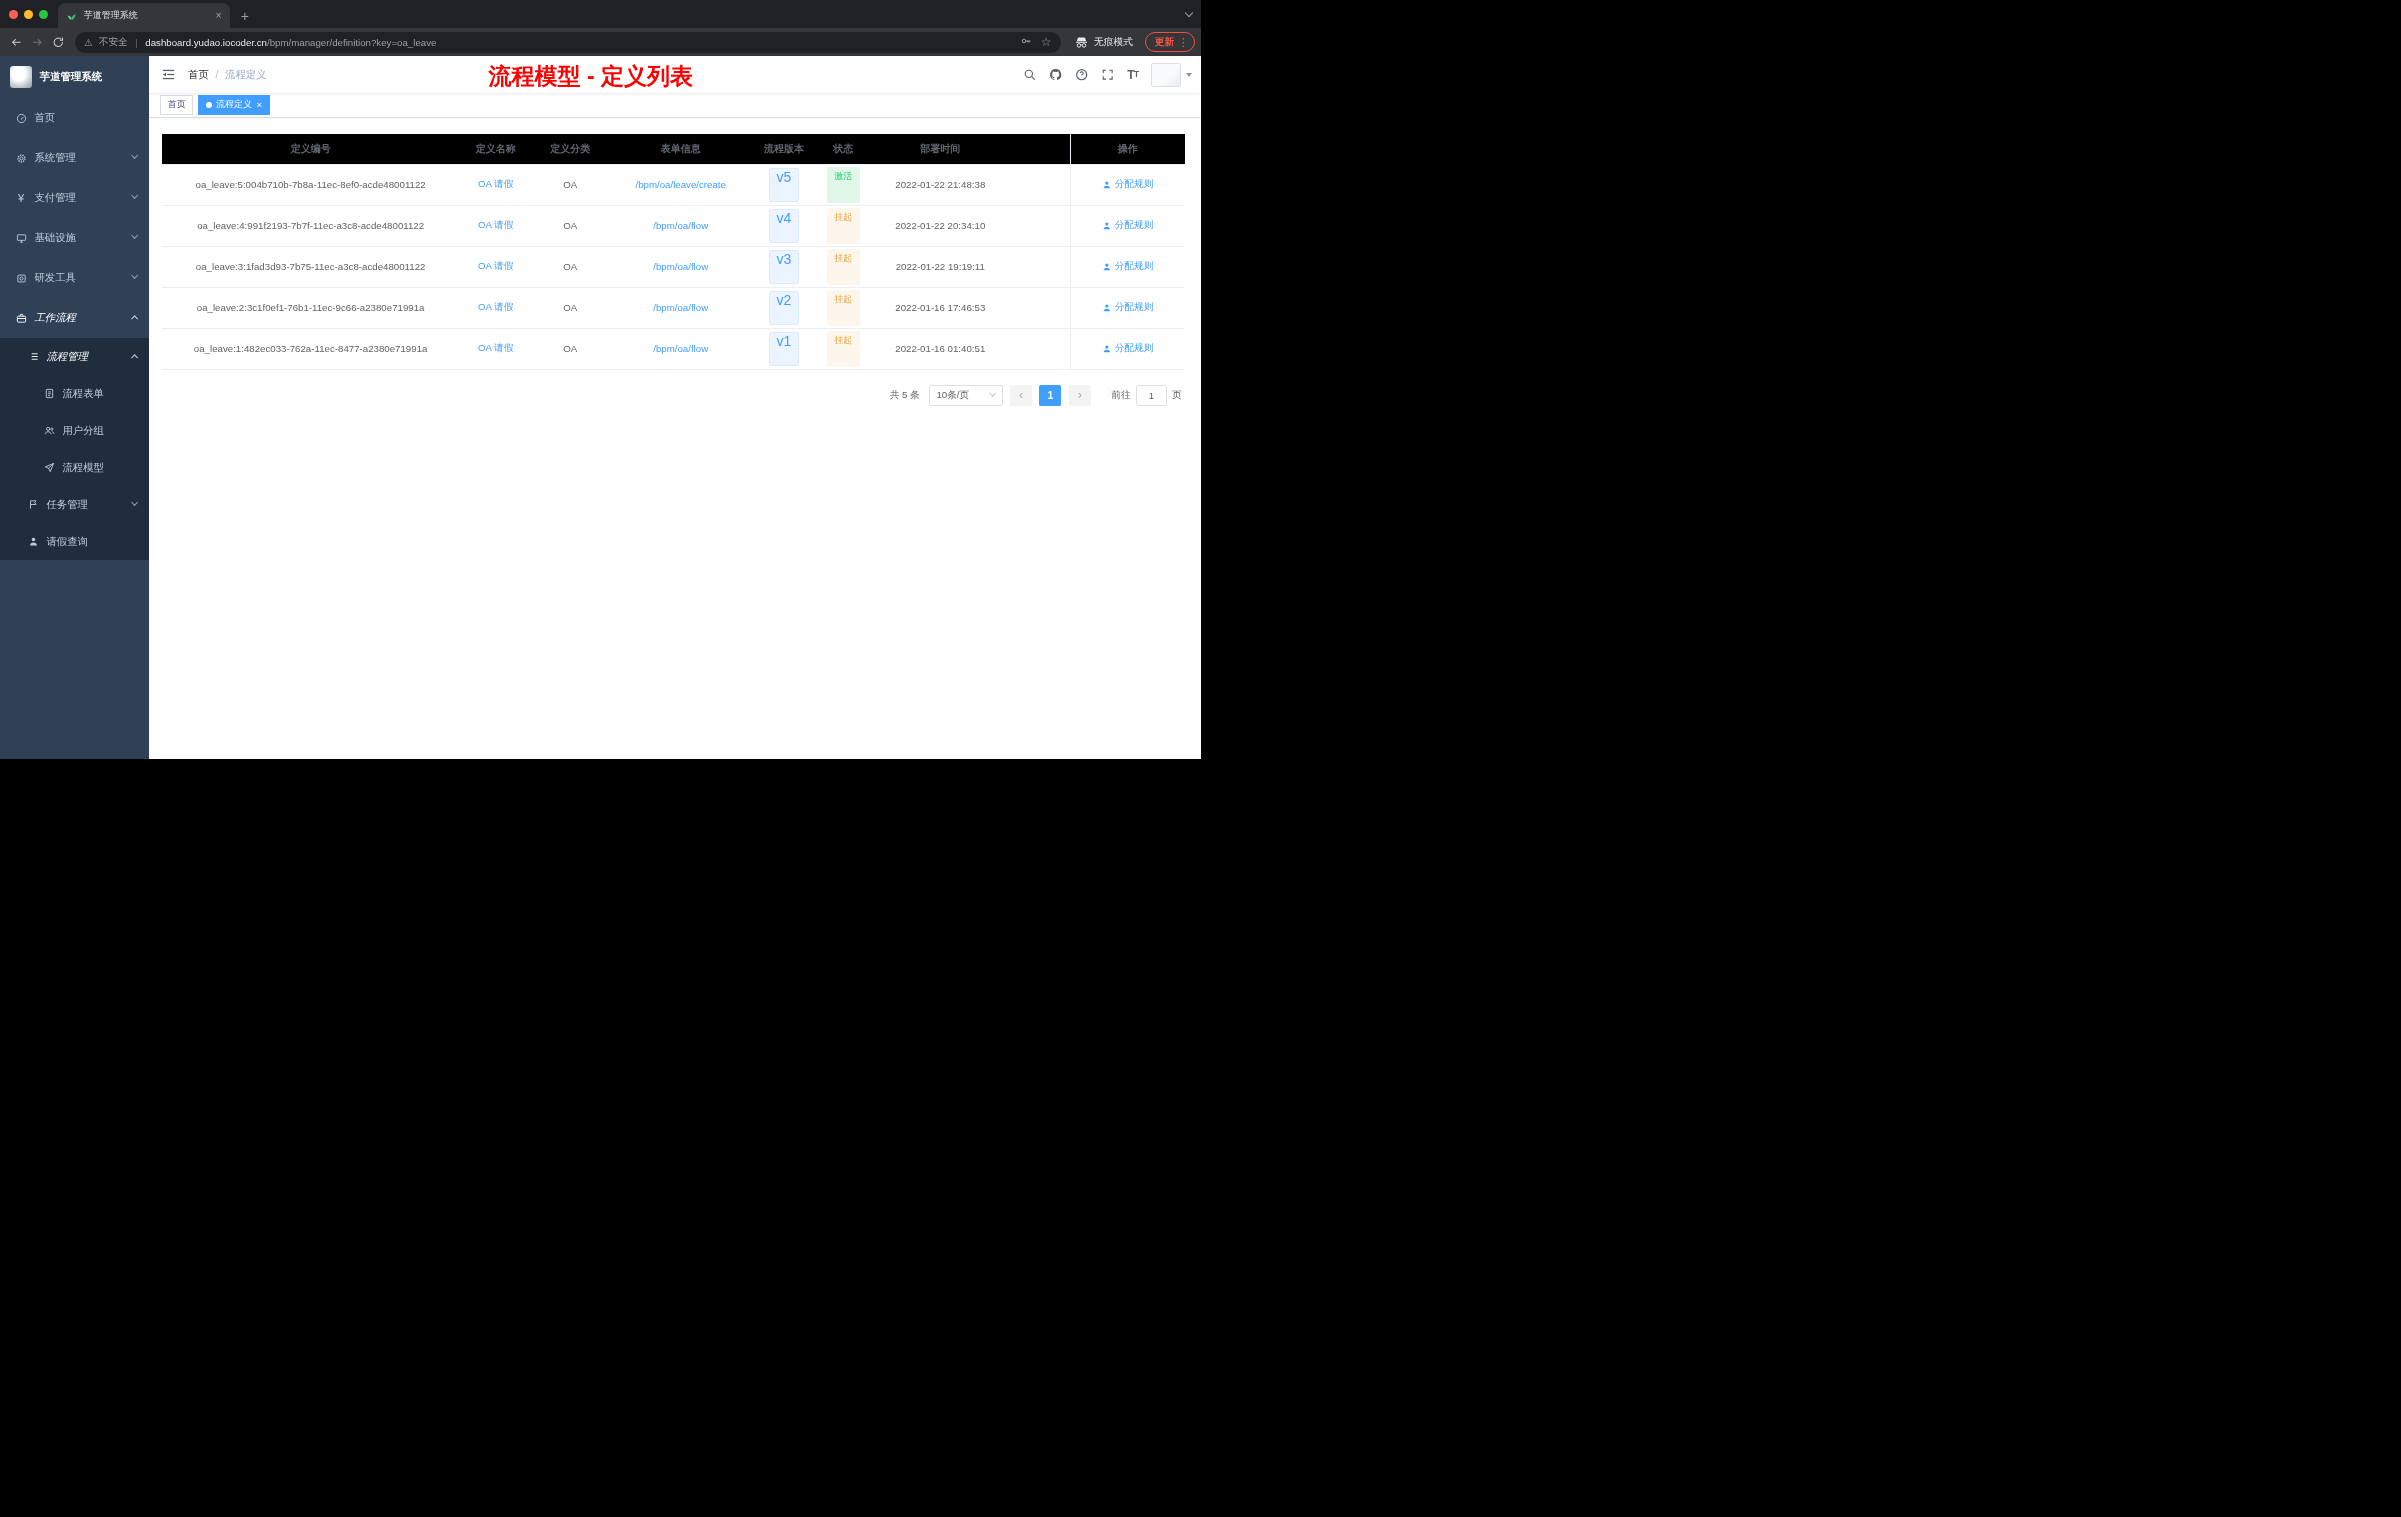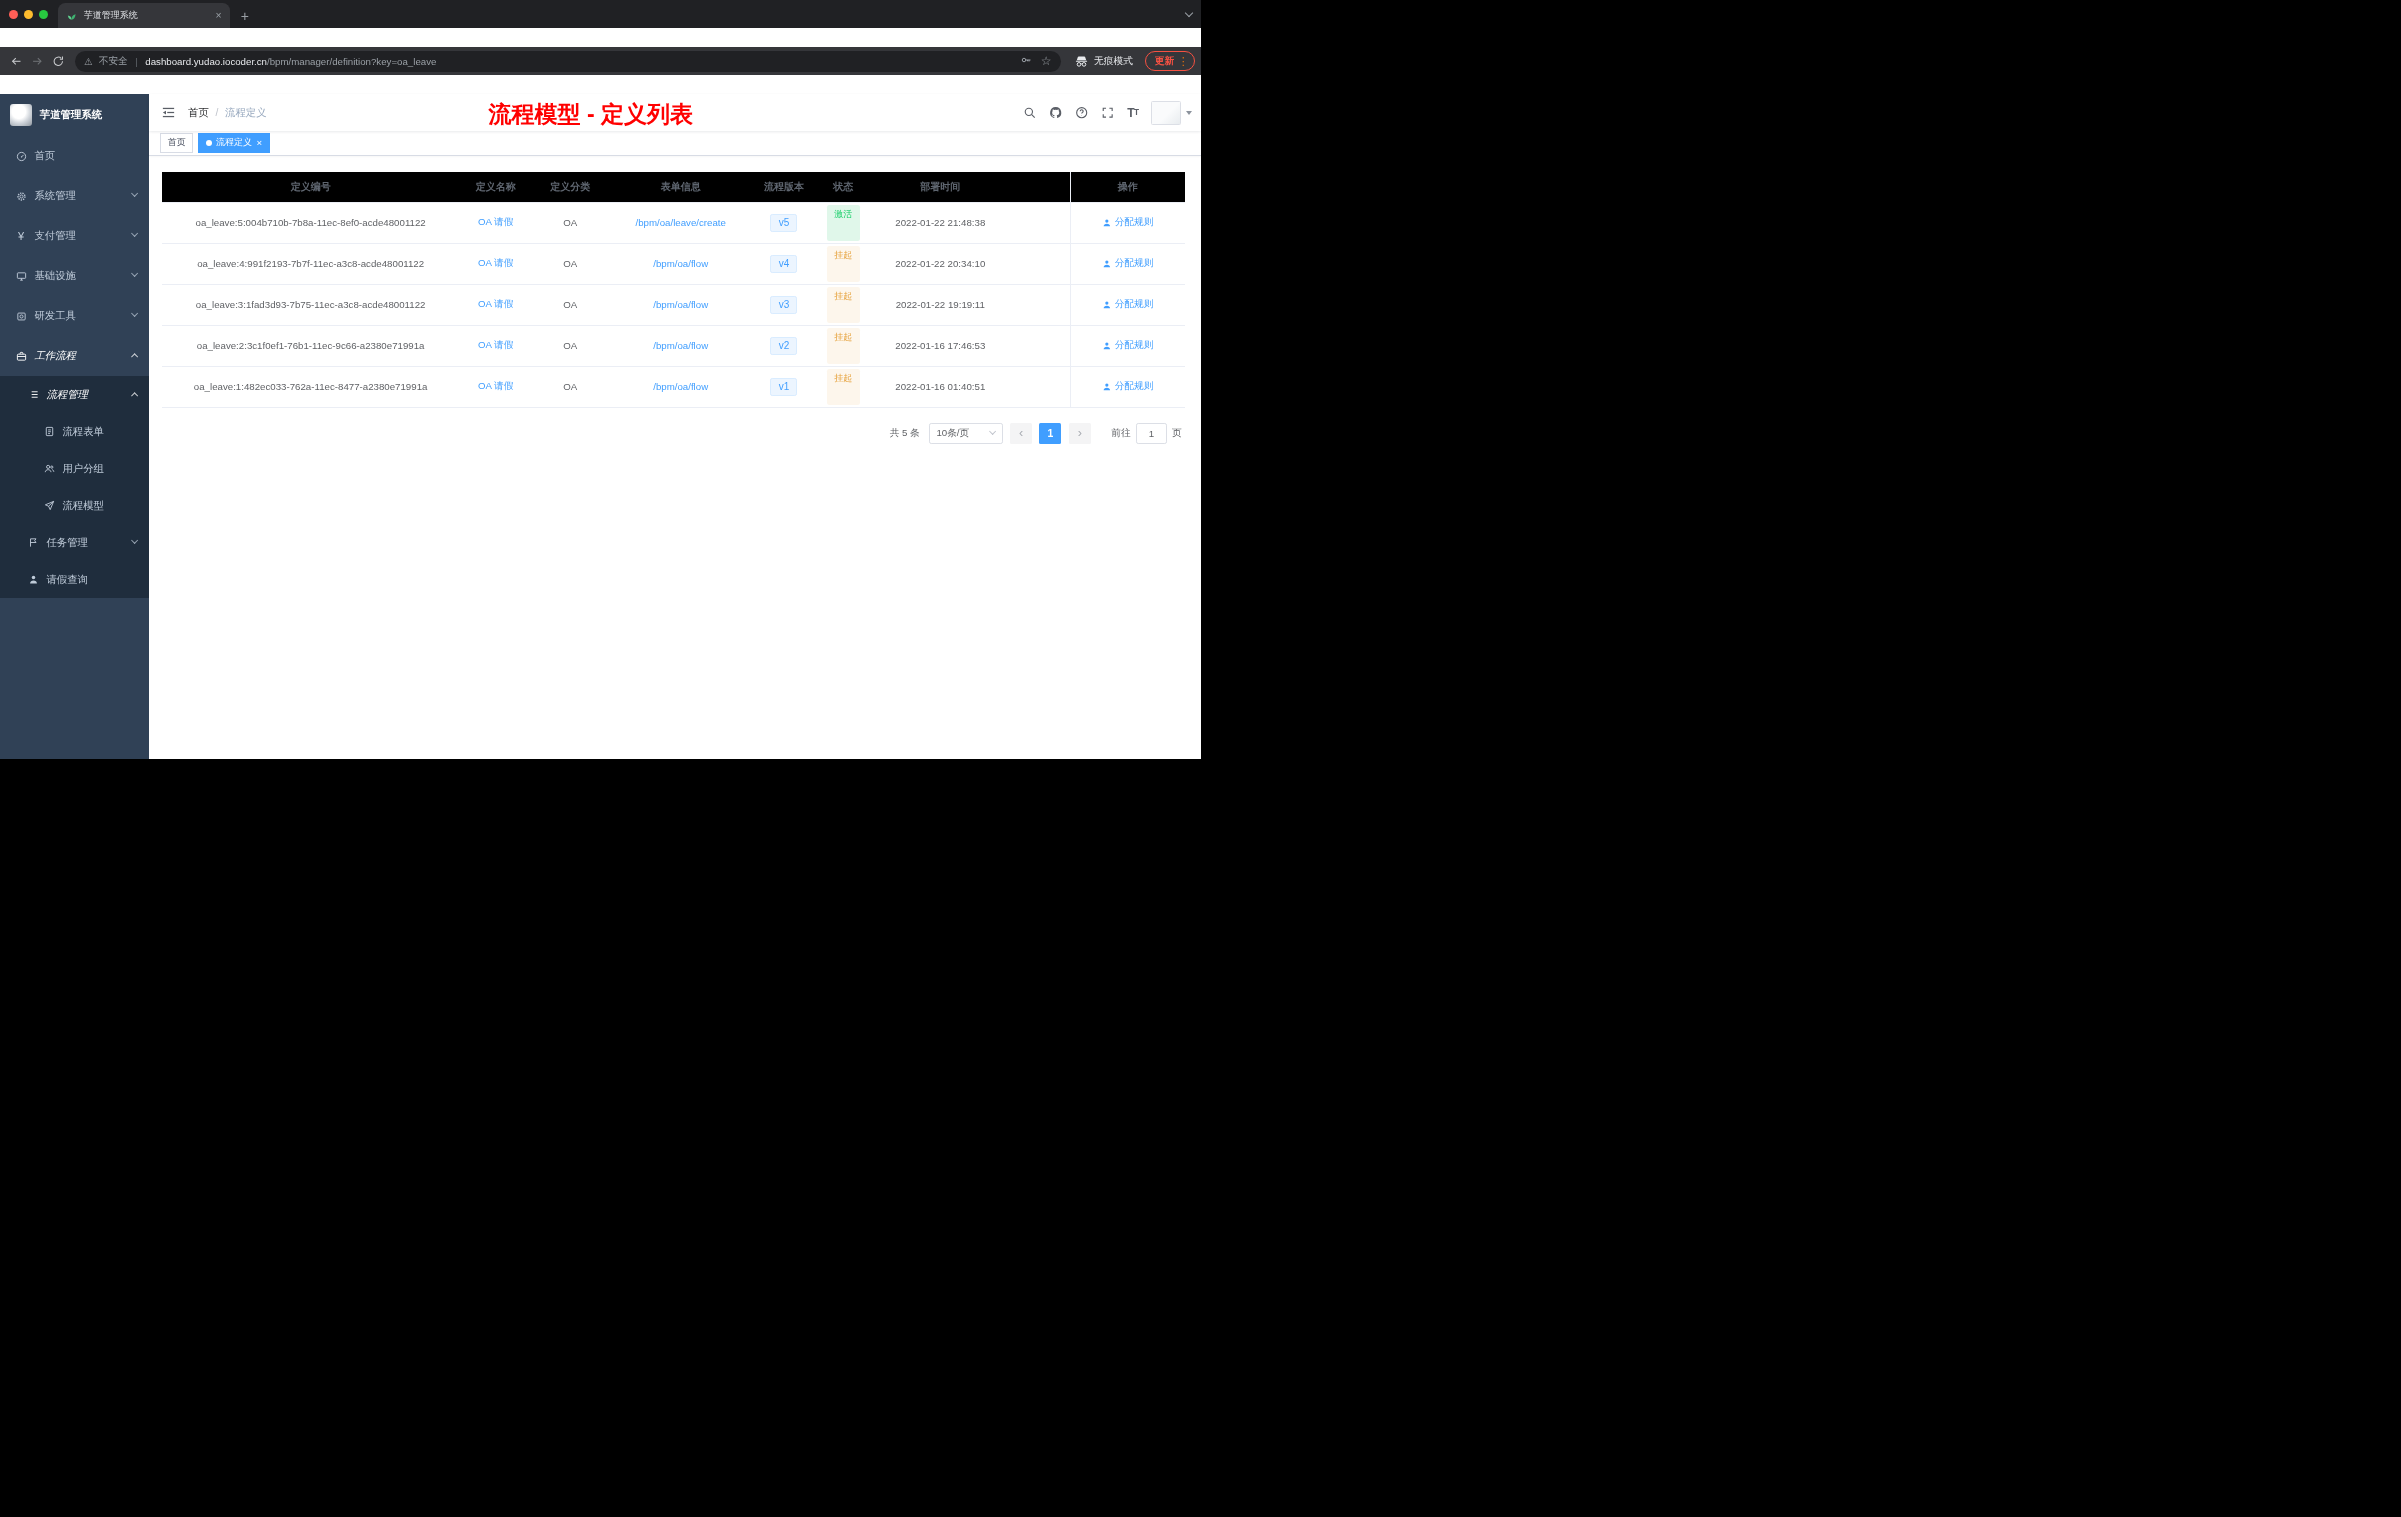--- a/index.html
+++ b/index.html
@@ -1,18 +1,18 @@
 <!DOCTYPE html>
 <html style="font-size:12px"><head>
 <meta charset="utf-8">
 <style>
   * { box-sizing: border-box; margin: 0; padding: 0; }
   html,body { width:1201px; height:759px; }
   body { font-family: "Liberation Sans", "DejaVu Sans", sans-serif; background:#000; overflow:hidden; }
-  .screen { width:1201px; height:759px; display:flex; flex-direction:column; background:#fff;gap:19px; }
+  .screen { width:1201px; height:759px; display:flex; flex-direction:column; background:#fff; }
 
   
   .tabstrip { height:28px; background:#202124; display:flex; align-items:flex-end; position:relative; flex-shrink:0; }
   .traffic { display:flex; gap:6px; align-items:center; height:28px; padding:0 10.4px 0 9px; }
   .light { width:9px; height:9px; border-radius:50%; }
   .light.red{ background:#ff5f57; } .light.yellow{ background:#febc2e; } .light.green{ background:#28c840; }
   .tab { width:172px; height:25px; background:#35363a; border-radius:7.4px 7.4px 0 0; display:flex; align-items:center; gap:6px; padding:0 7.4px; color:#dfe1e5; font-size:9px; }
   .tab-title { white-space:nowrap; overflow:hidden; flex:1; }
   .tab-close { color:#9aa0a6; font-size:10.4px; padding:0 1.5px; }
   .newtab { color:#9aa0a6; font-size:14px; height:25px; display:flex; align-items:center; padding:0 10.4px; }
@@ -80,21 +80,21 @@
   .tag-dot { width:6px; height:6px; border-radius:50%; background:#fff; }
   .tag-x { font-size:9.7px; line-height:1; }
 
   
   .content { flex:1; padding:16.3px 16.3px 0 13.4px; overflow:hidden; background:#fff; }
   table.def-table { width:100%; border-collapse:collapse; table-layout:fixed; font-size:9.7px; color:#606266; }
   .def-table th { background:#000000; color:#5f6670; font-weight:bold; height:30px; font-size:10px; border-bottom:0.7px solid #ebeef5; text-align:center; }
   .def-table td { height:41px; border-bottom:0.7px solid #ebeef5; text-align:center; overflow:hidden; white-space:nowrap; }
   .col-action-cell { border-left:0.7px solid #ebeef5; }
   a.blue-link { color:#409eff; text-decoration:none; cursor:pointer; }
-  .ver-tag { display:inline-block; min-width:27px; padding:0 6.7px; height:18px; line-height:16.3px; background:#ecf5ff; border:0.7px solid #d9ecff; border-radius:2.2px; color:#409eff; font-size:10px; }
+  .ver-tag { display:inline-block; min-width:27px; padding:0 6.7px; height:34px; line-height:16.3px; background:#ecf5ff; border:0.7px solid #d9ecff; border-radius:2.2px; color:#409eff; font-size:14px; }
   .status-tag { display:inline-block; padding:0 7.4px; height:36px; line-height:18px; border-radius:2.2px; font-size:9px; }
   .tag-success { background:#e0f7ea; color:#13ce66; }
   .tag-warning { background:#fdf6ec; color:#e6a23c; }
   .action-link { display:inline-flex; align-items:center; gap:3px; color:#409eff; font-size:9.7px; cursor:pointer; }
   .action-link svg { width:9.7px; height:9.7px; }
 
   
   .pagination { display:flex; align-items:center; justify-content:flex-end; gap:7.4px; margin-top:15px; font-size:9.7px; color:#606266; padding-right:3px; }
   .pg-total { margin-right:1.5px; }
   .page-select { width:74px; height:21px; border:0.7px solid #dcdfe6; border-radius:2.2px; display:flex; align-items:center; justify-content:space-between; padding:0 6.7px; color:#606266; background:#fff; cursor:pointer; }

